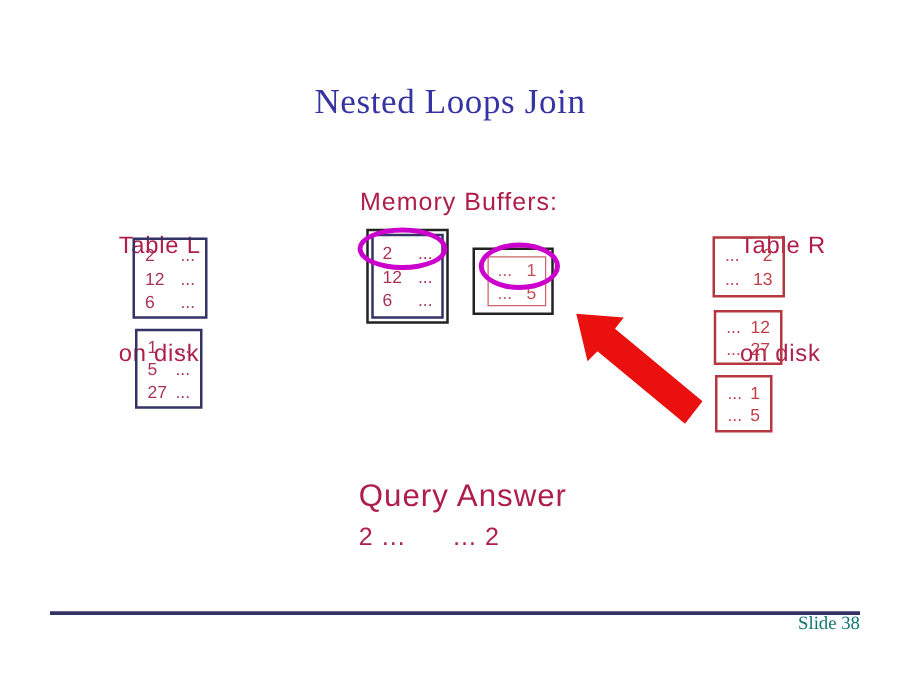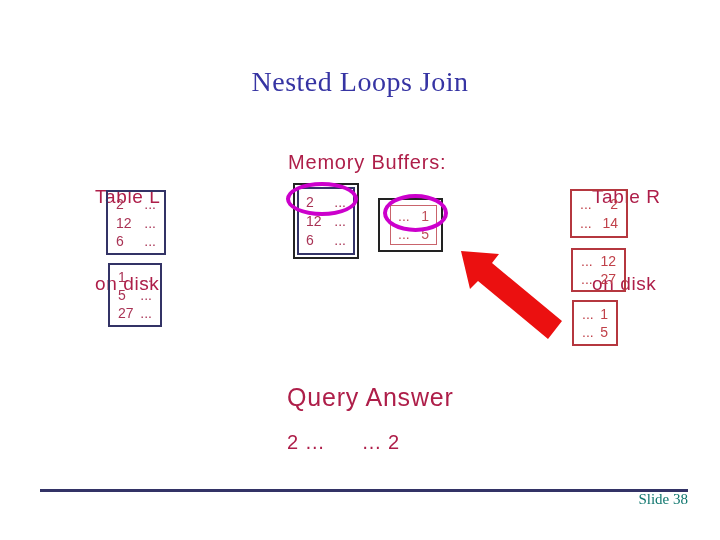--- a/index.html
+++ b/index.html
@@ -104,21 +104,21 @@
     text-align: center;
     font-family: "Liberation Serif", "DejaVu Serif", serif;
     font-size: 24px;
     line-height: 28px;
     color: #cc00cc;
   }
 
   
   #query-answer { left: 287px; top: 383px; color: #ae1e49; }
   #query-answer .qa-label { font-size: 25px; letter-spacing: 0.8px; }
-  #query-answer .qa-value { font-size: 20px; margin-top: 19px; white-space: pre; letter-spacing: 0.5px; }
+  #query-answer .qa-value { font-size: 20px; margin-top: 7px; white-space: pre; letter-spacing: 0.5px; }
 
   
   #footer-rule { left: 40px; top: 489px; width: 648px; height: 3px; background: #333366; }
   #slide-number {
     right: 32px; top: 491px;
     font-family: "Liberation Serif", "DejaVu Serif", serif;
     font-size: 15px;
     color: #0f766e;
   }
 </style>
@@ -204,21 +204,21 @@
     <div>on disk</div>
   </div>
 
   <div class="page-box red-box" id="tr-page1">
     <div class="row">
       <span>...</span>
       <span>2</span>
     </div>
     <div class="row">
       <span>...</span>
-      <span>14</span>
+      <span>13</span>
     </div>
   </div>
 
   <div class="page-box red-box" id="tr-page2">
     <div class="row">
       <span>...</span>
       <span>12</span>
     </div>
     <div class="row">
       <span>...</span>

